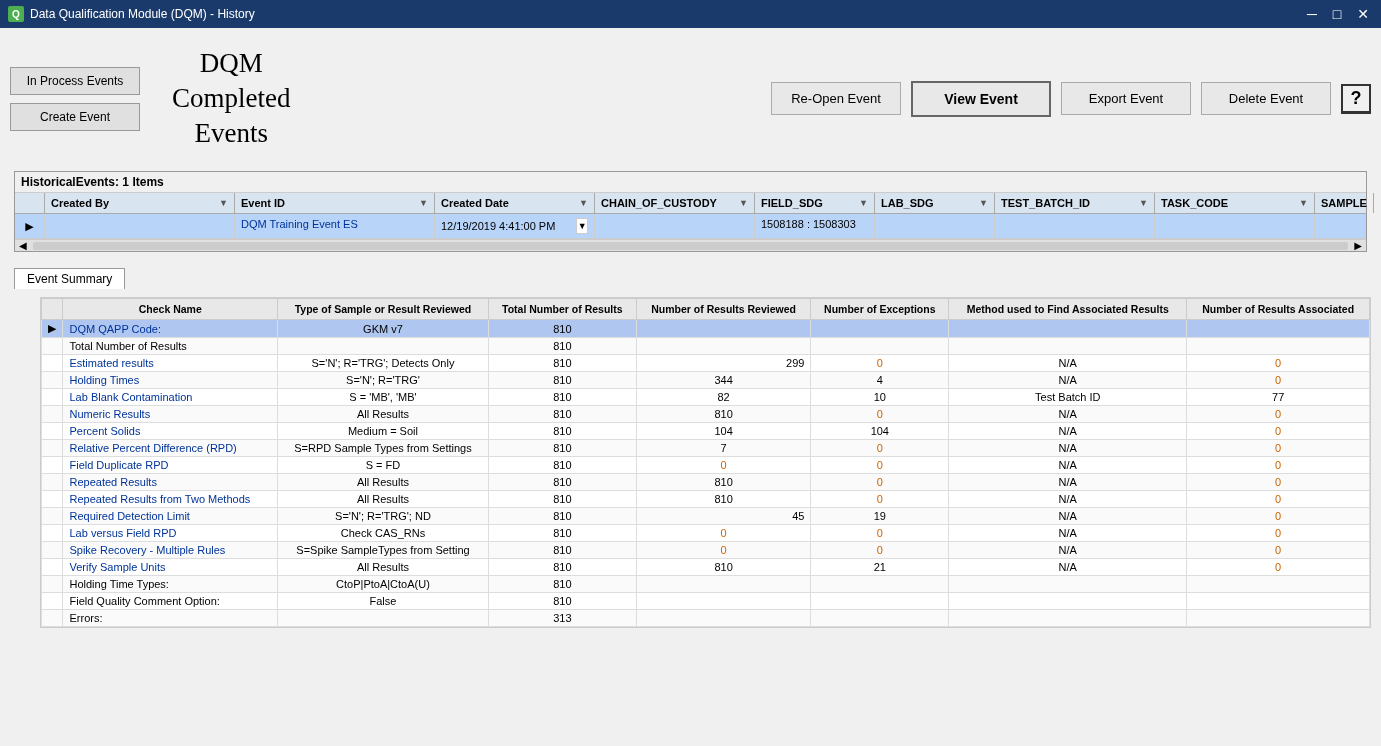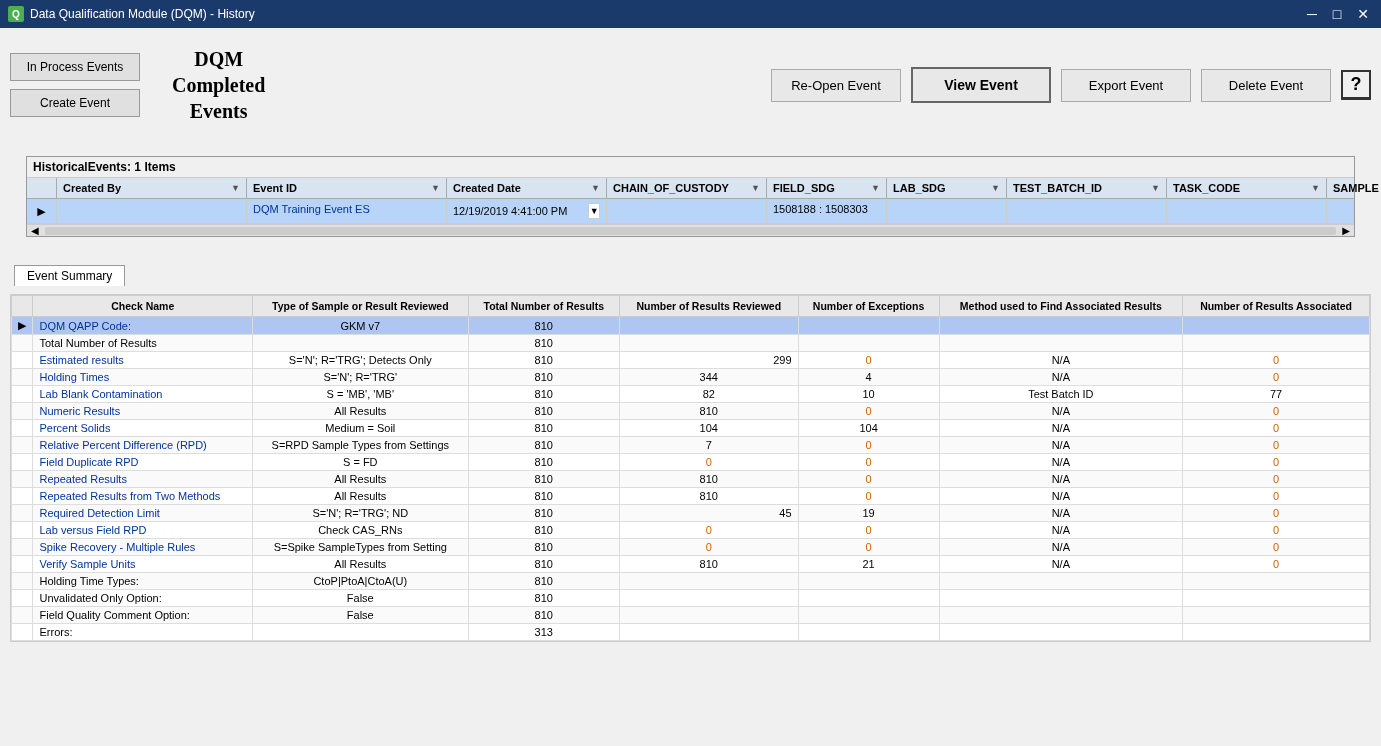--- a/index.html
+++ b/index.html
@@ -74,22 +74,22 @@
       font-size: 12px;
       min-width: 130px;
       text-align: center;
     }
     .main-title {
       text-align: center;
       flex: 0 0 auto;
       margin: 0 20px;
     }
     .main-title h1 {
-      font-size: 20px;
-      font-weight: bold;
+      font-size: 27px;
+      font-weight: normal;
       font-family: serif;
       line-height: 1.3;
     }
     .action-buttons {
       display: flex;
       align-items: center;
       gap: 10px;
       margin-left: auto;
     }
     .action-btn {
@@ -120,21 +120,21 @@
       justify-content: center;
       font-size: 18px;
       font-weight: bold;
       cursor: pointer;
       background: #f0f0f0;
       border-bottom: 3px solid #333;
     }
     .grid-section {
       border: 1px solid #999;
       background: #4d7c0f;
-      margin: 16px;
+      margin: 4px;
     }
     .grid-header-bar {
       background: #f0f0f0;
       border-bottom: 1px solid #ccc;
       padding: 3px 6px;
       font-size: 12px;
       font-weight: bold;
     }
     .grid-columns {
       display: grid;
@@ -222,20 +222,21 @@
       display: inline-flex;
       align-items: center;
       justify-content: center;
       font-size: 9px;
     }
     .tab-area {
       margin-top: 4px;
     }
     .summary-section {
       position: relative;
+      margin-left: 30px;
     }
   </style>
 </head>
 <body>
 
 <div class="title-bar">
   <div class="title-bar-left">
     <div class="title-bar-icon">Q</div>
     <span>Data Qualification Module (DQM)  -  History</span>
   </div>
@@ -512,30 +513,20 @@
             <td>Holding Time Types:</td>
             <td style="text-align: center;">CtoP|PtoA|CtoA(U)</td>
             <td style="text-align: center;">810</td>
             <td style="text-align: center;"></td>
             <td style="text-align: center;"></td>
             <td style="text-align: center;"></td>
             <td style="text-align: center;"></td>
           </tr>
           <tr>
             <td></td>
-            <td>Unvalidated Only Option:</td>
-            <td style="text-align: center;">False</td>
-            <td style="text-align: center;">810</td>
-            <td style="text-align: center;"></td>
-            <td style="text-align: center;"></td>
-            <td style="text-align: center;"></td>
-            <td style="text-align: center;"></td>
-          </tr>
-          <tr>
-            <td></td>
             <td>Field Quality Comment Option:</td>
             <td style="text-align: center;">False</td>
             <td style="text-align: center;">810</td>
             <td style="text-align: center;"></td>
             <td style="text-align: center;"></td>
             <td style="text-align: center;"></td>
             <td style="text-align: center;"></td>
           </tr>
           <tr>
             <td></td>

